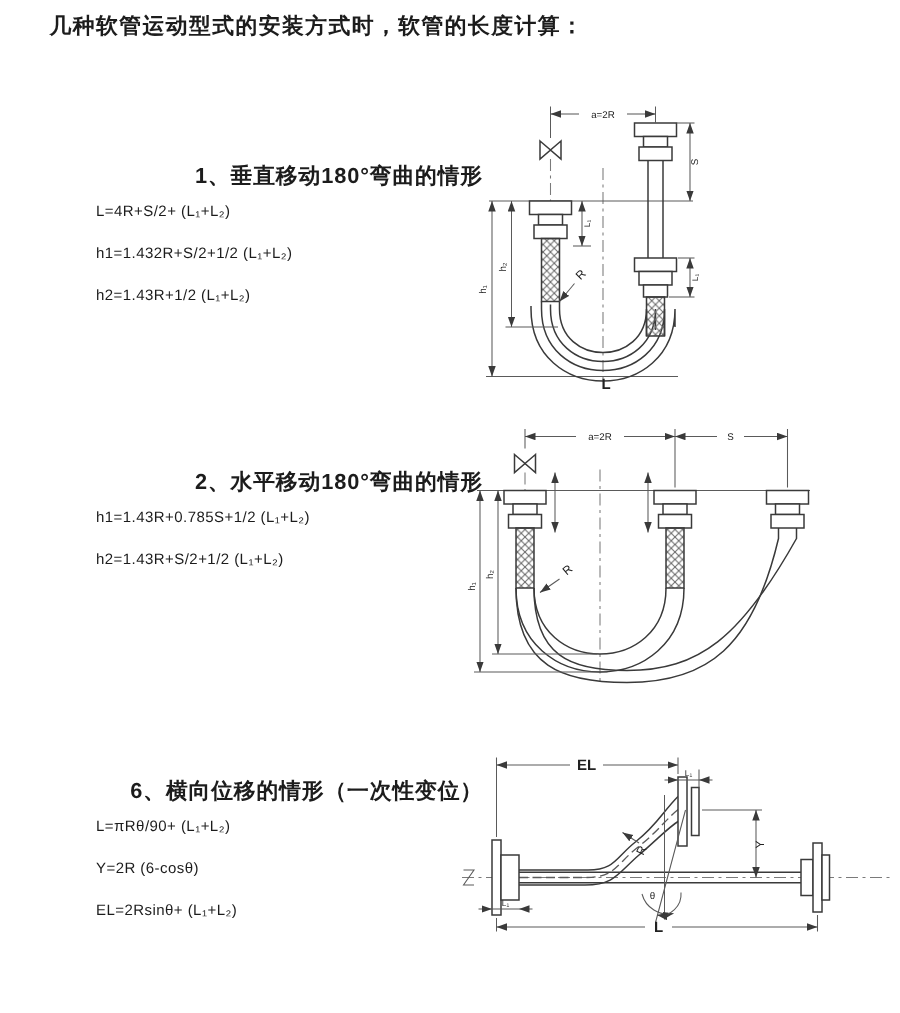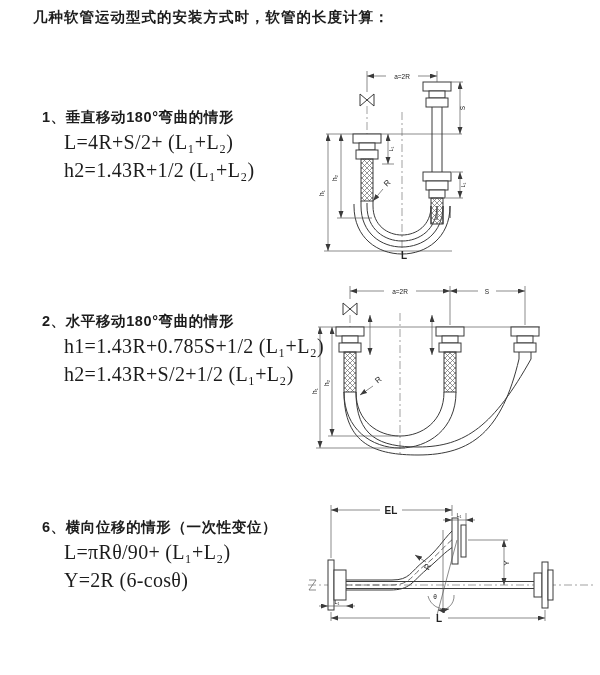--- a/index.html
+++ b/index.html
@@ -2,23 +2,23 @@
 <html><head>
 <meta charset="utf-8">
 <style>
   html,body{margin:0;padding:0;}
   body{
     width:600px;height:675px;background:#ffffff;position:relative;overflow:hidden;
     font-family:"Liberation Sans","DejaVu Sans",sans-serif;color:#1c1c1c;
   }
   .title{position:absolute;left:33px;top:8px;font-size:14.5px;font-weight:700;letter-spacing:1px;}
   .section{position:absolute;left:42px;width:280px;}
-  .sec-heading{font-size:14.5px;font-weight:700;letter-spacing:0.6px;white-space:nowrap;}
+  .sec-heading{font-size:14.5px;font-weight:700;letter-spacing:0.6px;white-space:nowrap;text-align:right;}
   .formulas{margin-left:22px;margin-top:7px;}
-  .formula{font-size:20px;line-height:16px;letter-spacing:0.3px;white-space:nowrap;font-family:Liberation Serif, serif;}
+  .formula{font-size:10px;line-height:16px;letter-spacing:0.3px;white-space:nowrap;}
   .formula + .formula{margin-top:12px;}
   .diagram{position:absolute;}
   
   .s{stroke:#3a3a3a;stroke-width:1;fill:none;}
   .sf{stroke:#3a3a3a;stroke-width:1;fill:#ffffff;}
   .hz{fill:url(#ht1);stroke:#3a3a3a;stroke-width:1;}
   .d{stroke:#5a5a5a;stroke-width:0.7;fill:none;}
   .cl{stroke:#7a7a7a;stroke-width:0.7;fill:none;stroke-dasharray:8 3 2 3;}
   .hd{stroke:#5a5a5a;stroke-width:0.9;fill:none;stroke-dasharray:6 3;}
   text.dl{font-size:6.5px;fill:#222;font-family:"Liberation Sans","DejaVu Sans",sans-serif;}
@@ -40,37 +40,39 @@
     </pattern>
   </defs>
 </svg>
 
 <div class="title">几种软管运动型式的安装方式时，软管的长度计算：</div>
 
 <div class="section" style="top:108px">
   <div class="sec-heading">1、垂直移动180°弯曲的情形</div>
   <div class="formulas">
     <div class="formula">L=4R+S/2+ (L₁+L₂)</div>
+    <div class="formula">h1=1.432R+S/2+1/2 (L₁+L₂)</div>
     <div class="formula">h2=1.43R+1/2 (L₁+L₂)</div>
   </div>
 </div>
 
 <div class="section" style="top:312px">
   <div class="sec-heading">2、水平移动180°弯曲的情形</div>
   <div class="formulas">
     <div class="formula">h1=1.43R+0.785S+1/2 (L₁+L₂)</div>
     <div class="formula">h2=1.43R+S/2+1/2 (L₁+L₂)</div>
   </div>
 </div>
 
 <div class="section" style="top:518px">
   <div class="sec-heading">6、横向位移的情形（一次性变位）</div>
   <div class="formulas">
     <div class="formula">L=πRθ/90+ (L₁+L₂)</div>
     <div class="formula">Y=2R (6-cosθ)</div>
+    <div class="formula">EL=2Rsinθ+ (L₁+L₂)</div>
   </div>
 </div>
 
 <svg class="diagram" style="left:312px;top:68px" width="250" height="192" viewBox="0 0 250 192">
 
   <line class="cl" x1="90" y1="44" x2="90" y2="188"></line>
   <line class="cl" x1="55" y1="38" x2="55" y2="66"></line>
 
   <line class="d" x1="14" y1="66" x2="150" y2="66"></line>
   <line class="d" x1="12" y1="183" x2="140" y2="183"></line>

